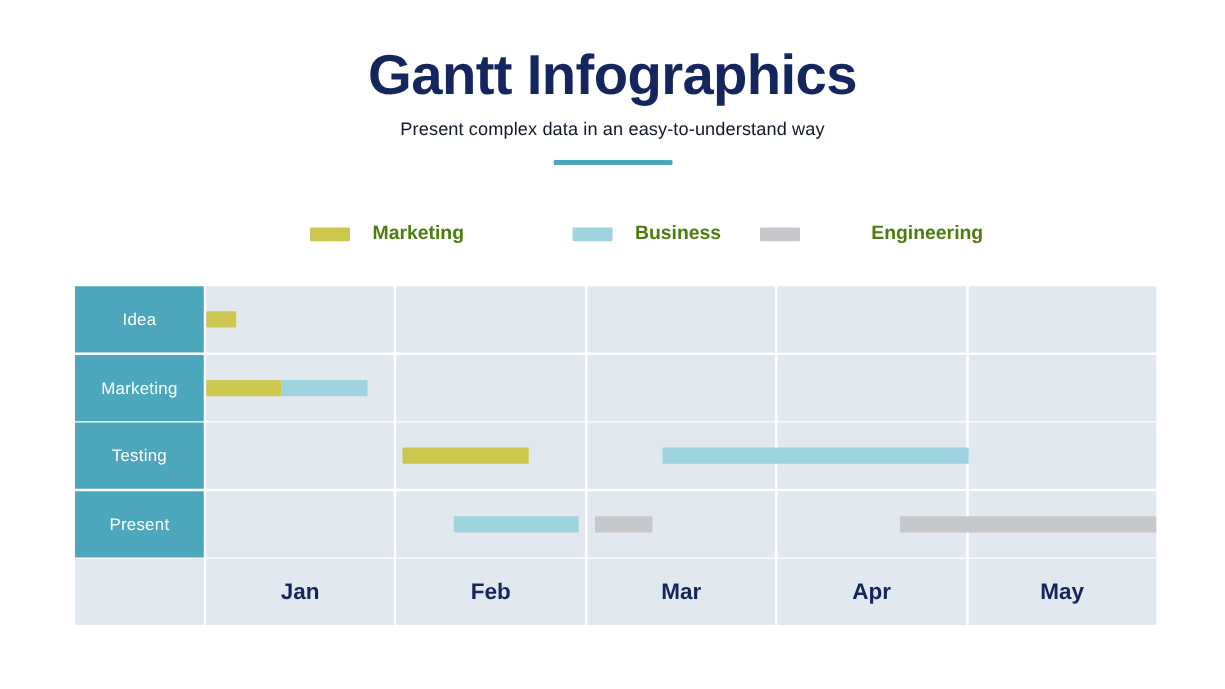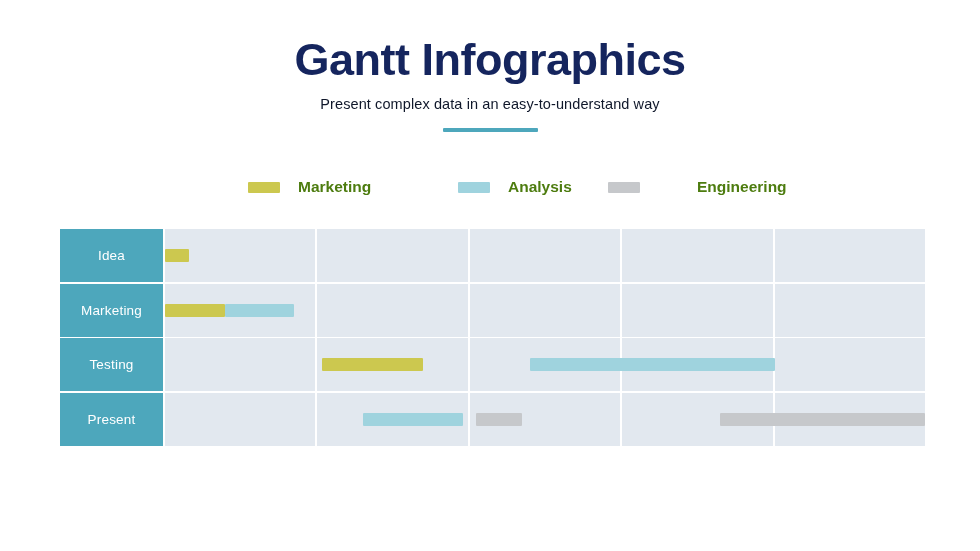--- a/index.html
+++ b/index.html
@@ -147,21 +147,21 @@
   <div id="accent-rule"></div>
 </div>
 
 <div id="legend">
     <div class="legend-item" style="left: 0px;">
       <span class="legend-swatch" style="background: rgb(204, 200, 79);"></span>
       <span class="legend-label">Marketing</span>
     </div>
     <div class="legend-item" style="left: 210px;">
       <span class="legend-swatch" style="background: rgb(159, 211, 222);"></span>
-      <span class="legend-label">Analysis</span>
+      <span class="legend-label">Business</span>
     </div>
     <div class="legend-item" style="left: 360px; gap: 39px;">
       <span class="legend-swatch" style="background: rgb(198, 200, 203);"></span>
       <span class="legend-label">Engineering</span>
     </div>
   </div>
 
 <div id="gantt">
     <div class="gantt-row" style="top: 0px;">
       <div class="row-label">Idea</div>
@@ -204,13 +204,23 @@
         <div class="grid-cell" style="left: 0px; width: 150.4px;"></div>
         <div class="grid-cell" style="left: 152.4px; width: 150.4px;"></div>
         <div class="grid-cell" style="left: 304.8px; width: 150.4px;"></div>
         <div class="grid-cell" style="left: 457.2px; width: 150.4px;"></div>
         <div class="grid-cell" style="left: 609.6px; width: 150.4px;"></div>
         <div class="bar" style="left: 197.52px; width: 100.768px; background: rgb(159, 211, 222);"></div>
         <div class="bar" style="left: 310.816px; width: 46.624px; background: rgb(198, 200, 203);"></div>
         <div class="bar" style="left: 554.96px; width: 205.04px; background: rgb(198, 200, 203);"></div>
       </div>
     </div>
+    <div class="gantt-row" style="top: 218px;">
+      <div class="row-label empty"></div>
+      <div class="row-track">
+        <div class="month-cell" style="left: 0px; width: 150.4px;">Jan</div>
+        <div class="month-cell" style="left: 152.4px; width: 150.4px;">Feb</div>
+        <div class="month-cell" style="left: 304.8px; width: 150.4px;">Mar</div>
+        <div class="month-cell" style="left: 457.2px; width: 150.4px;">Apr</div>
+        <div class="month-cell" style="left: 609.6px; width: 150.4px;">May</div>
+      </div>
+    </div>
   </div>
 
 </body></html>

